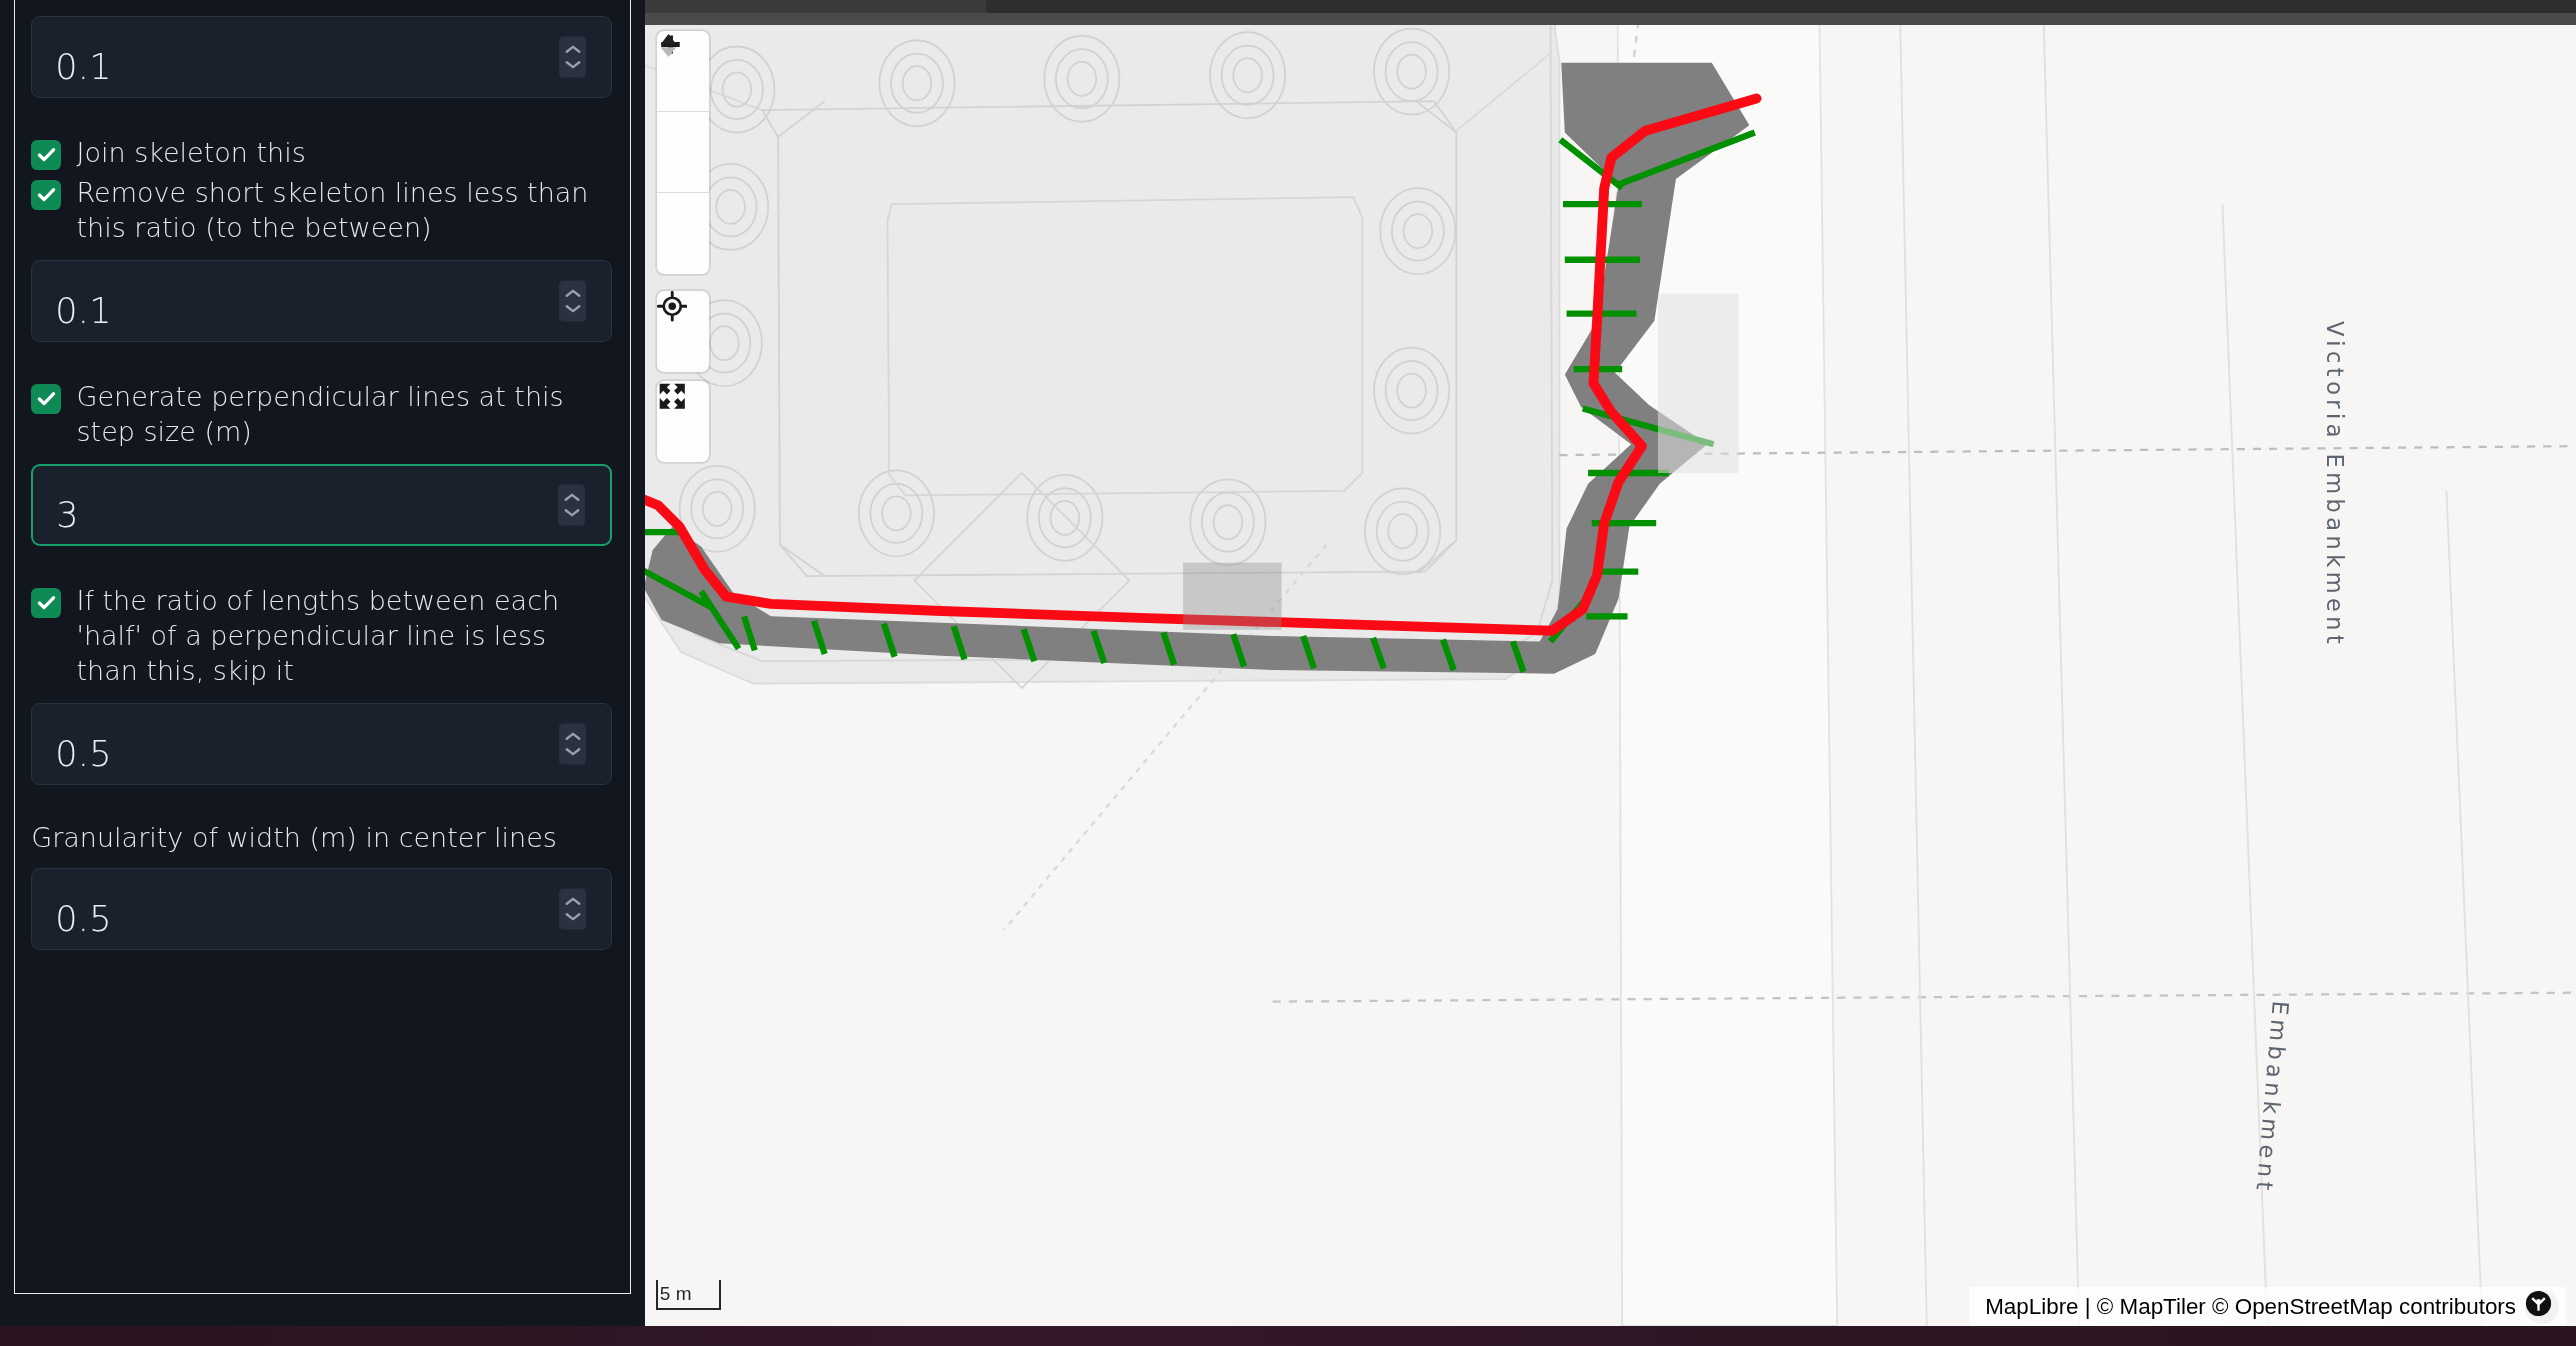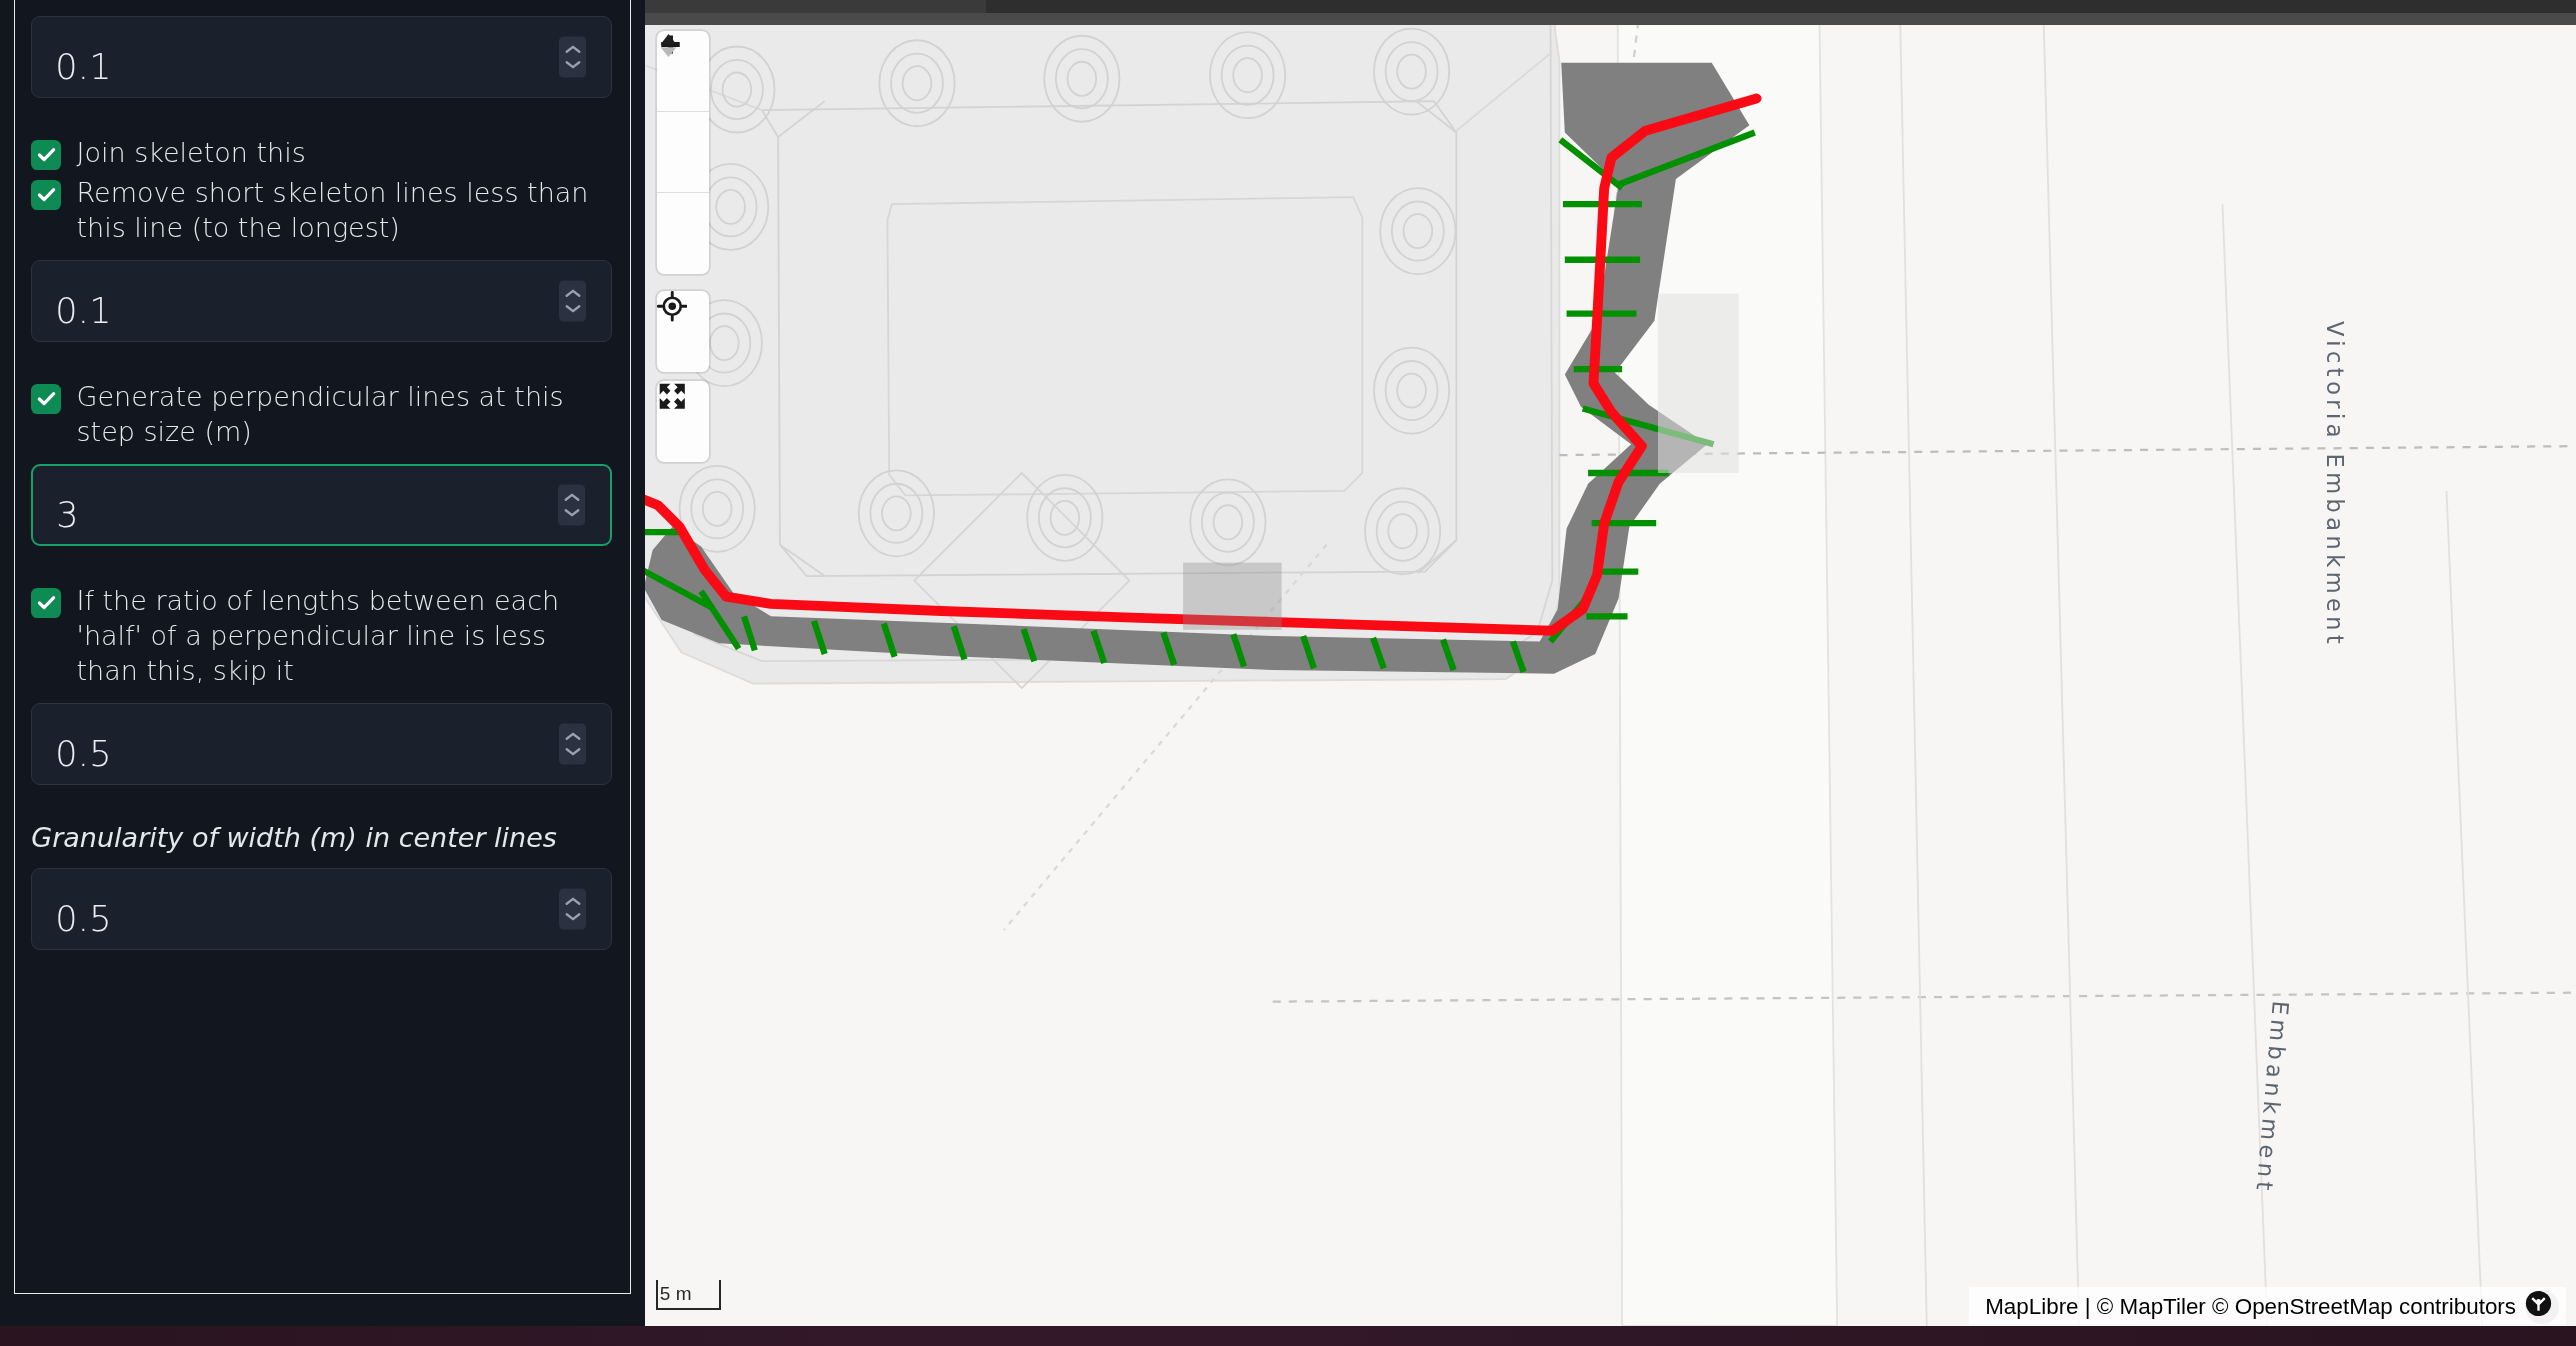--- a/index.html
+++ b/index.html
@@ -60,21 +60,21 @@
   .chk-row .cb {
     flex:0 0 auto; width:30px; height:30px; border-radius:6.3px; background:#0e8a55;
     display:flex; align-items:center; justify-content:center; margin-top:3.6px;
   }
   .chk-row .lbl {
     font-size:27px; line-height:1.29; color:#e4e7ec; padding-left:15.2px;
     font-family:"DejaVu Sans", sans-serif; font-weight:300;
   }
   .plain-label {
     font-size:27px; line-height:1.29; color:#e4e7ec; padding:0 16px;
-    font-family:"DejaVu Sans", sans-serif; font-weight:300;font-style:italic;
+    font-family:"DejaVu Sans", sans-serif; font-weight:300;
   }
 
   
   #map {
     position:absolute; left:645px; top:25px; width:1931px; height:1301px;
     background:#f5f4f2; overflow:hidden;
   }
   #map svg { position:absolute; left:0; top:0; }
 
   
@@ -172,21 +172,21 @@
         </div>
 
         <div style="height:5.4px"></div>
 
         <div class="chk-row">
           <span class="cb">
             <svg width="19" height="15.2" viewBox="0 0 21 17">
                 <path d="M2.5 9 L7.8 14 L18.5 3" fill="none" stroke="#ffffff" stroke-width="3.6" stroke-linecap="round" stroke-linejoin="round"></path>
               </svg>
           </span>
-          <span class="lbl">Remove short skeleton lines less than this line (to the longest)</span>
+          <span class="lbl">Remove short skeleton lines less than this ratio (to the between)</span>
         </div>
 
         <div style="height:14.3px"></div>
 
         <div class="num-field">
           <span class="num-value">0.1</span>
           <span class="stepper">
             <svg width="18" height="10" viewBox="0 0 20 11">
                 <path d="M3 8 L10 2.5 L17 8" fill="none" stroke="#9aa1ae" stroke-width="2.6" stroke-linecap="round" stroke-linejoin="round"></path>
               </svg>

